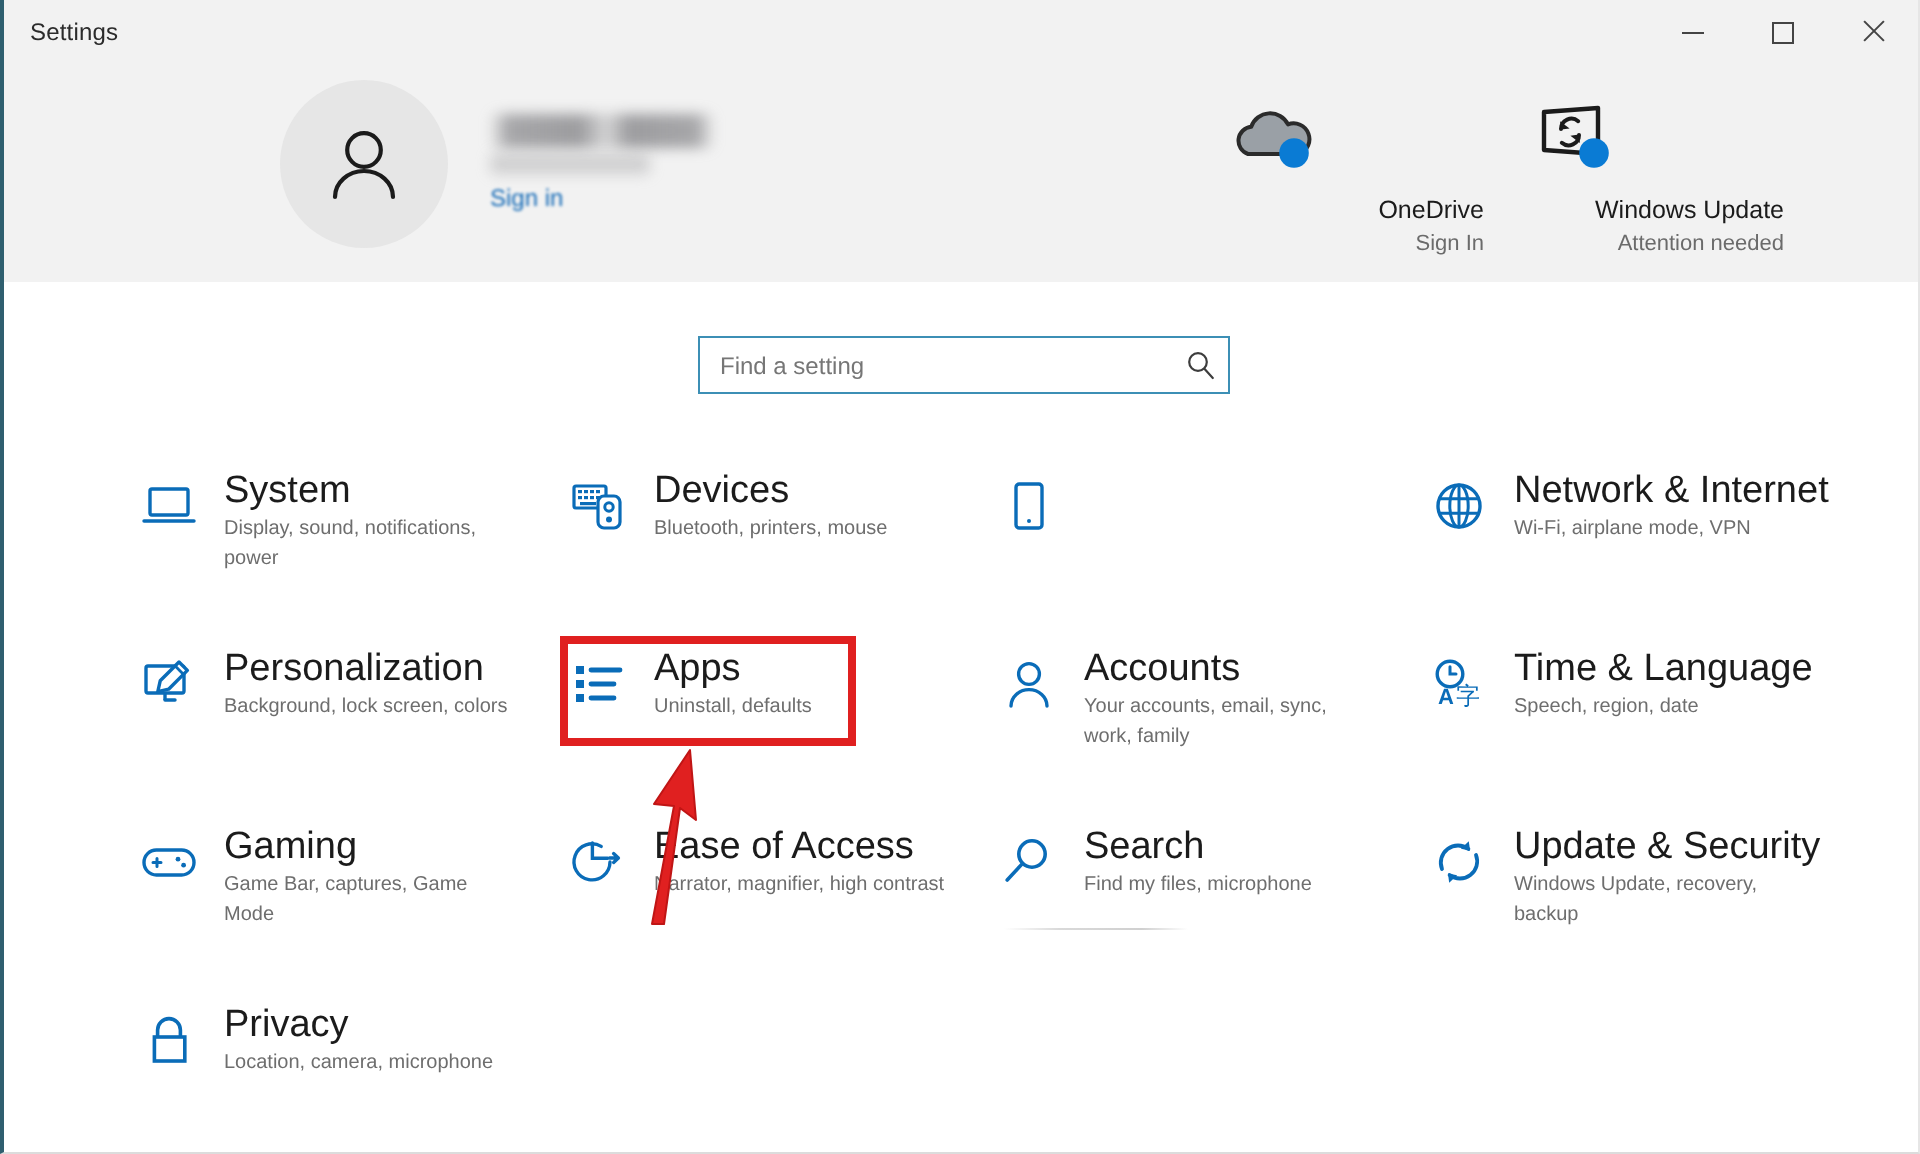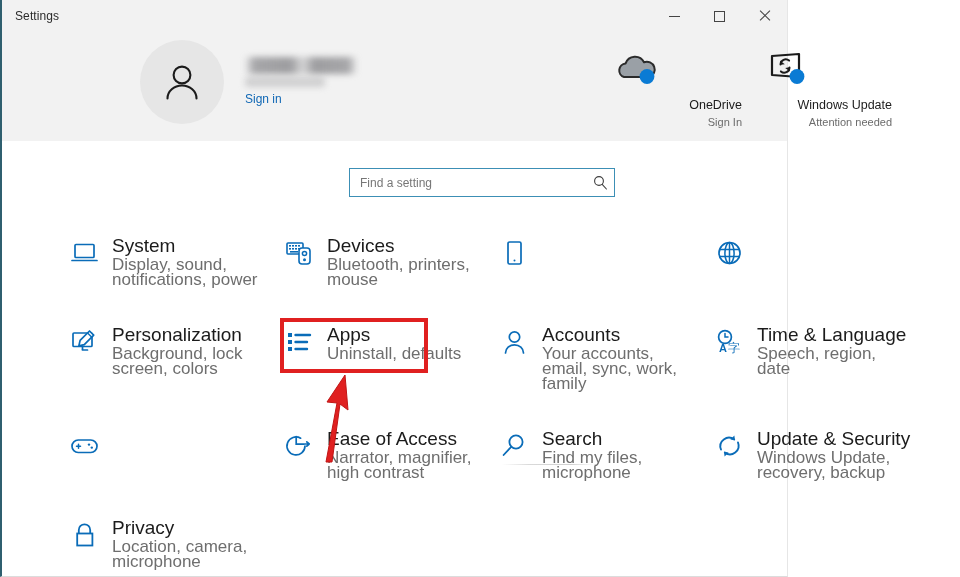--- a/index.html
+++ b/index.html
@@ -4,21 +4,21 @@
 <style>
   * { box-sizing: border-box; margin: 0; padding: 0; }
   html, body {
     width: 960px; height: 577px;
     font-family: "Liberation Sans", sans-serif;
     background: #ffffff;
     overflow: hidden;
   }
   #window {
     position: relative;
-    width: 788px; height: 577px;
+    width: 960px; height: 577px;
     background: #ffffff;
     border-left: 2px solid #2f5f6f;
     border-bottom: 1px solid #dcdcdc;
     border-right: 1px solid #e6e6e6;
   }
 
   
   #titlebar {
     position: absolute; top: 0; left: 0; right: 0; height: 32px;
     background: #f2f2f2;
@@ -119,21 +119,21 @@
     align-items: start;
   }
   .cat { display: flex; align-items: flex-start; position: relative; }
   .cat-ico {
     width: 42px; flex: none; padding-top: 2px;
     display: flex; justify-content: flex-start;
   }
   .cat-txt { padding-top: 0px; }
   .cat-title { font-size: 19px; color: #1b1b1b; line-height: 16px; }
   .cat-sub {
-    font-size: 17px; color: #6e6e6e; line-height: 15px;
+    font-size: 10px; color: #6e6e6e; line-height: 15px;
     margin-top: 3px; max-width: 148px;
   }
 
   
   #hl-box {
     position: absolute;
     left: 278px; top: 318px; width: 148px; height: 55px;
     border: 4px solid #e02020;
     pointer-events: none;
   }
@@ -276,20 +276,24 @@
     </div>
 
     <div class="cat">
       <div class="cat-ico">
         <svg width="30" height="26" viewBox="0 0 30 26">
           <circle cx="14.5" cy="13" r="10.5" fill="none" stroke="#0a6cb8" stroke-width="1.7"></circle>
           <ellipse cx="14.5" cy="13" rx="4.6" ry="10.5" fill="none" stroke="#0a6cb8" stroke-width="1.5"></ellipse>
           <path d="M4.6 9.4 h19.8 M4.6 16.6 h19.8 M14.5 2.5 v21" stroke="#0a6cb8" stroke-width="1.5"></path>
         </svg>
       </div>
+      <div class="cat-txt">
+        <div class="cat-title">Network &amp; Internet</div>
+        <div class="cat-sub">Wi-Fi, airplane mode, VPN</div>
+      </div>
     </div>
 
     <div class="cat">
       <div class="cat-ico">
         <svg width="30" height="26" viewBox="0 0 30 26">
           <rect x="3" y="4" width="19" height="13.5" rx="1" fill="none" stroke="#0a6cb8" stroke-width="1.7"></rect>
           <path d="M12.5 21 h5" stroke="#0a6cb8" stroke-width="1.7" stroke-linecap="round"></path>
           <path d="M12.5 17.5 v3.5" stroke="#0a6cb8" stroke-width="1.7"></path>
           <path d="M19.5 2 l4.2 4.2 l-9.4 9.4 l-5.4 1.2 l1.2 -5.4 z" fill="#fff" stroke="#0a6cb8" stroke-width="1.7" stroke-linejoin="round"></path>
           <path d="M17.6 4 l4.2 4.2" stroke="#0a6cb8" stroke-width="1.4"></path>
@@ -352,20 +356,24 @@
 
     <div class="cat">
       <div class="cat-ico">
         <svg width="30" height="26" viewBox="0 0 30 26">
           <rect x="2" y="7" width="25" height="12.5" rx="6.2" fill="none" stroke="#0a6cb8" stroke-width="1.7"></rect>
           <path d="M6.5 13.3 h4 M8.5 11.3 v4" stroke="#0a6cb8" stroke-width="1.5" stroke-linecap="round"></path>
           <circle cx="19" cy="11.6" r="1.2" fill="#0a6cb8"></circle>
           <circle cx="21.8" cy="14.6" r="1.2" fill="#0a6cb8"></circle>
         </svg>
       </div>
+      <div class="cat-txt">
+        <div class="cat-title">Gaming</div>
+        <div class="cat-sub">Game Bar, captures, Game Mode</div>
+      </div>
     </div>
 
     <div class="cat">
       <div class="cat-ico">
         <svg width="30" height="26" viewBox="0 0 30 26">
           <path d="M20 13 a9 9 0 1 1 -4.4 -7.8" fill="none" stroke="#0a6cb8" stroke-width="1.7" stroke-linecap="round"></path>
           <path d="M11.2 3.5 v7.6 h7.6" fill="none" stroke="#0a6cb8" stroke-width="1.7" stroke-linecap="round"></path>
           <path d="M19.8 11 l3.6 0 M21.8 8.8 l2.4 2.2 l-2.4 2.2" fill="none" stroke="#0a6cb8" stroke-width="1.7" stroke-linecap="round" stroke-linejoin="round"></path>
         </svg>
       </div>

